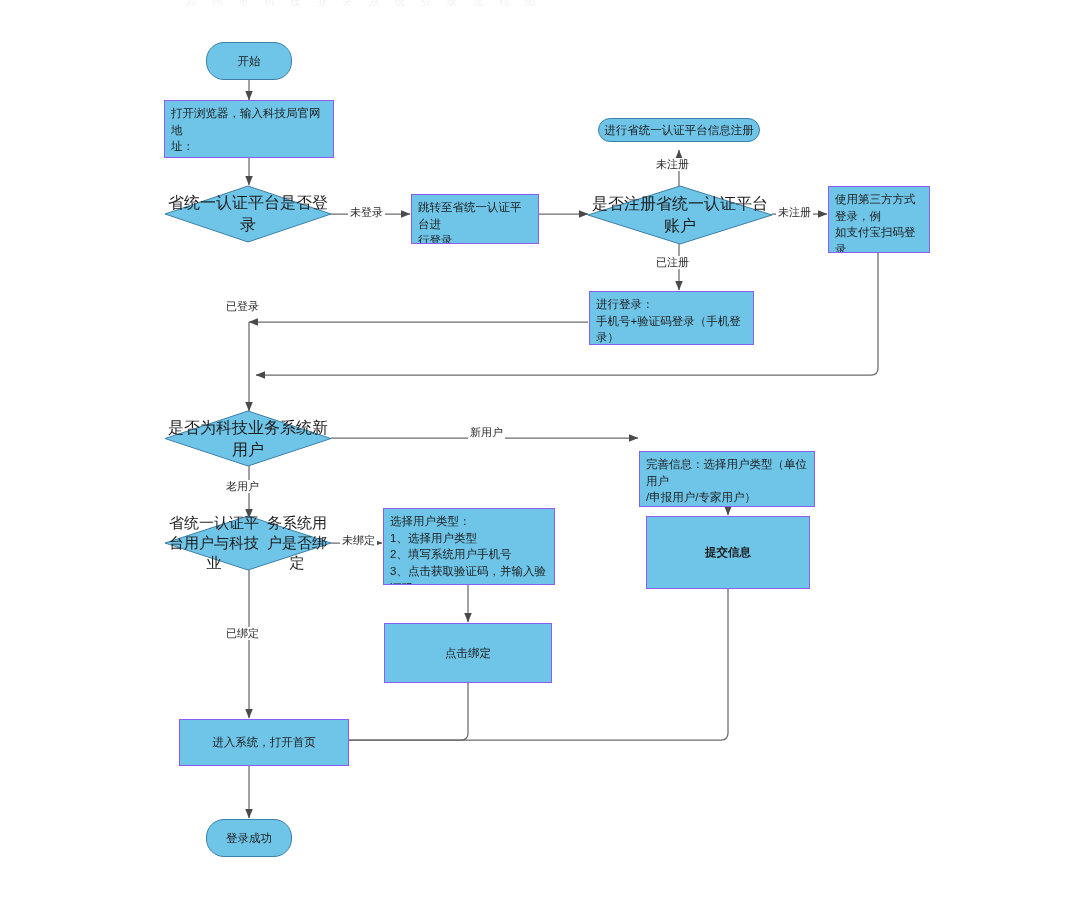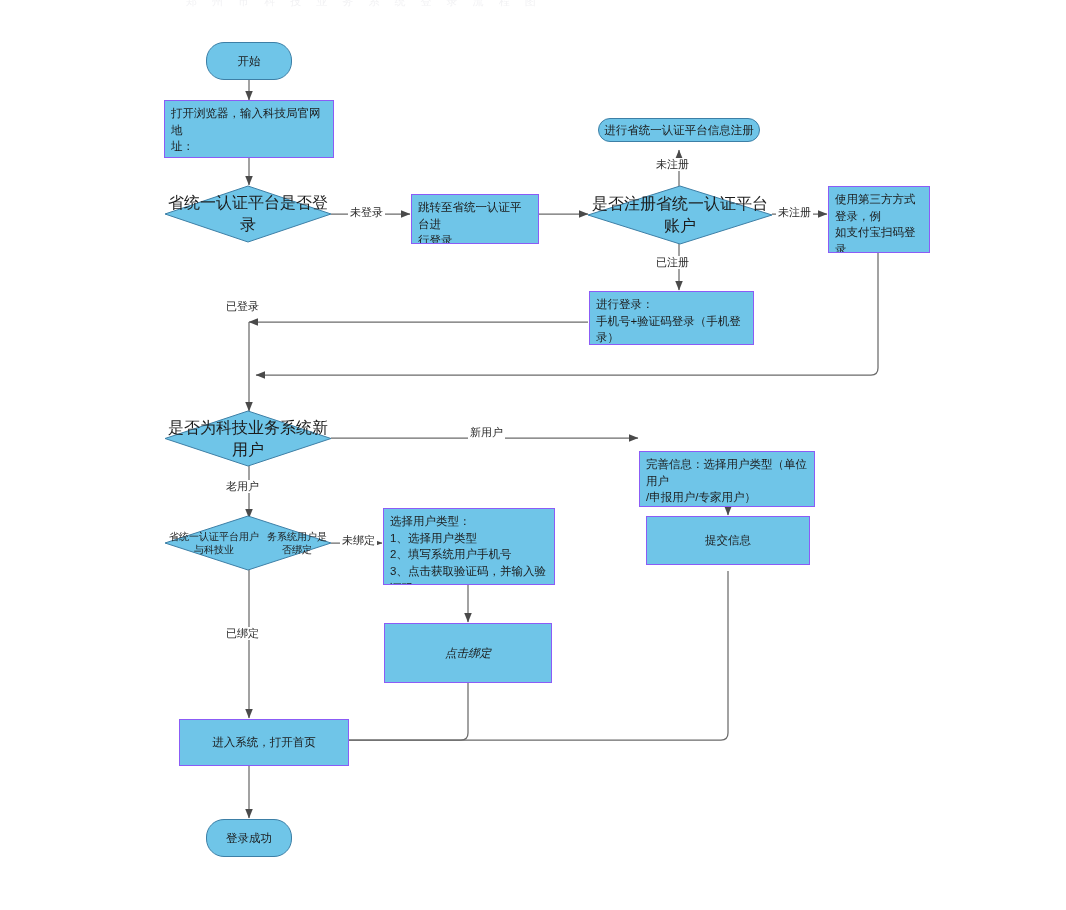--- a/index.html
+++ b/index.html
@@ -212,42 +212,42 @@
       <polygon points="83,0 166,27.5 83,55 0,27.5" fill="#6fc5e8" stroke="#3d7fa6" stroke-width="1"></polygon>
     </svg>
     <div class="decision-label">是否为科技业务系统新用户</div>
   </div>
 
   <div class="node process" style="left:639px; top:411px; width:176px; height:56px;margin-top:40px;">
     <span class="txt">完善信息：选择用户类型（单位用户</span>
     <span class="txt">/申报用户/专家用户）</span>
   </div>
 
-  <div class="node process centered" style="left:646px; top:516px; width:164px; height:49px;">
+  <div class="node process centered" style="left:646px; top:516px; width:164px; height:73px;font-weight:bold;">
     <span class="txt">提交信息</span>
   </div>
 
   <div class="decision-wrap" style="left:165px; top:516px; width:166px; height:54px;">
     <svg width="166" height="54" viewBox="0 0 166 54">
       <polygon points="83,0 166,27 83,54 0,27" fill="#6fc5e8" stroke="#3d7fa6" stroke-width="1"></polygon>
     </svg>
-    <div class="decision-label" style="font-size:10px;">
+    <div class="decision-label" style="font-size:15px;">
       <span>省统一认证平台用户与科技业</span><br>
       <span>务系统用户是否绑定</span>
     </div>
   </div>
 
   <div class="node process" style="left:383px; top:508px; width:172px; height:77px;">
     <span class="txt">选择用户类型：</span>
     <span class="txt">1、选择用户类型</span>
     <span class="txt">2、填写系统用户手机号</span>
     <span class="txt">3、点击获取验证码，并输入验证码</span>
   </div>
 
-  <div class="node process centered" style="left:384px; top:623px; width:168px; height:60px;font-style:italic;">
+  <div class="node process centered" style="left:384px; top:623px; width:168px; height:60px;">
     <span class="txt">点击绑定</span>
   </div>
 
   <div class="node process centered" style="left:163px; top:719px; width:170px; height:47px;margin-left:16px;">
     <span class="txt">进入系统，打开首页</span>
   </div>
 
   <div class="node terminator" style="left:206px; top:819px; width:86px; height:38px;">
     <span class="txt">登录成功</span>
   </div>

